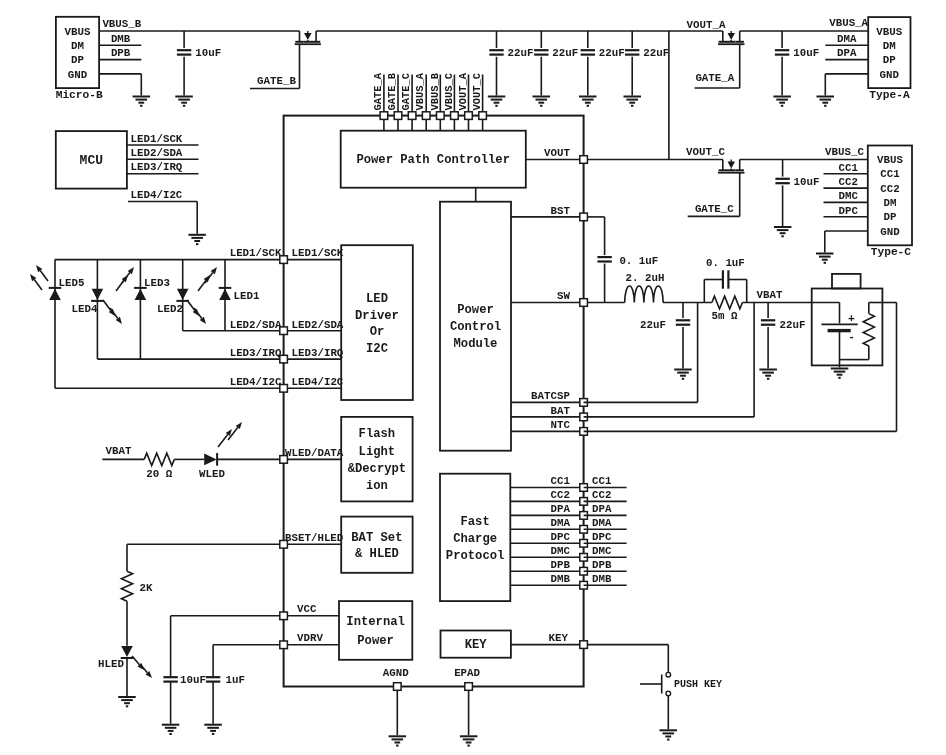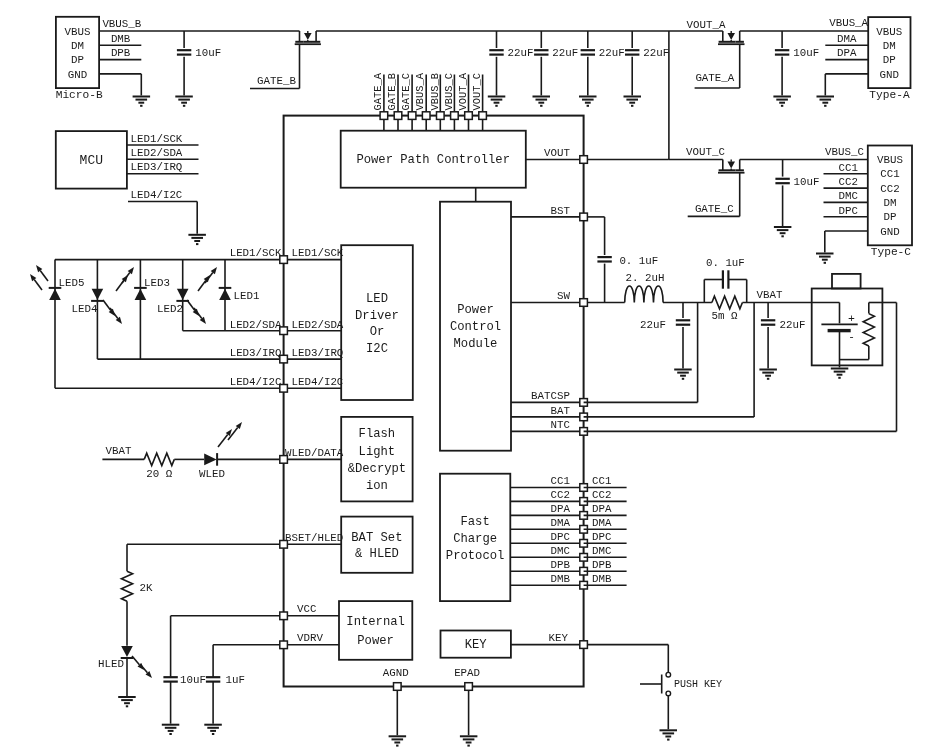--- a/index.html
+++ b/index.html
@@ -1,18 +1,19 @@
 <!DOCTYPE html>
 <html><head>
 <meta charset="utf-8">
 <style>
   html, body { margin: 0; padding: 0; background: #ffffff; }
   #schematic {
     width: 758px; height: 755px; position: relative;
     font-family: "Liberation Mono", "DejaVu Sans Mono", monospace;
+    font-weight: bold;
   }
   svg { display: block; }
   svg text { fill: #1a1a1a; }
   svg line, svg polyline, svg path, svg circle { stroke: #1a1a1a; }
 </style>
 </head>
 <body>
 
 <div id="schematic">
 <svg width="946" height="755" viewBox="0 0 946 755">

